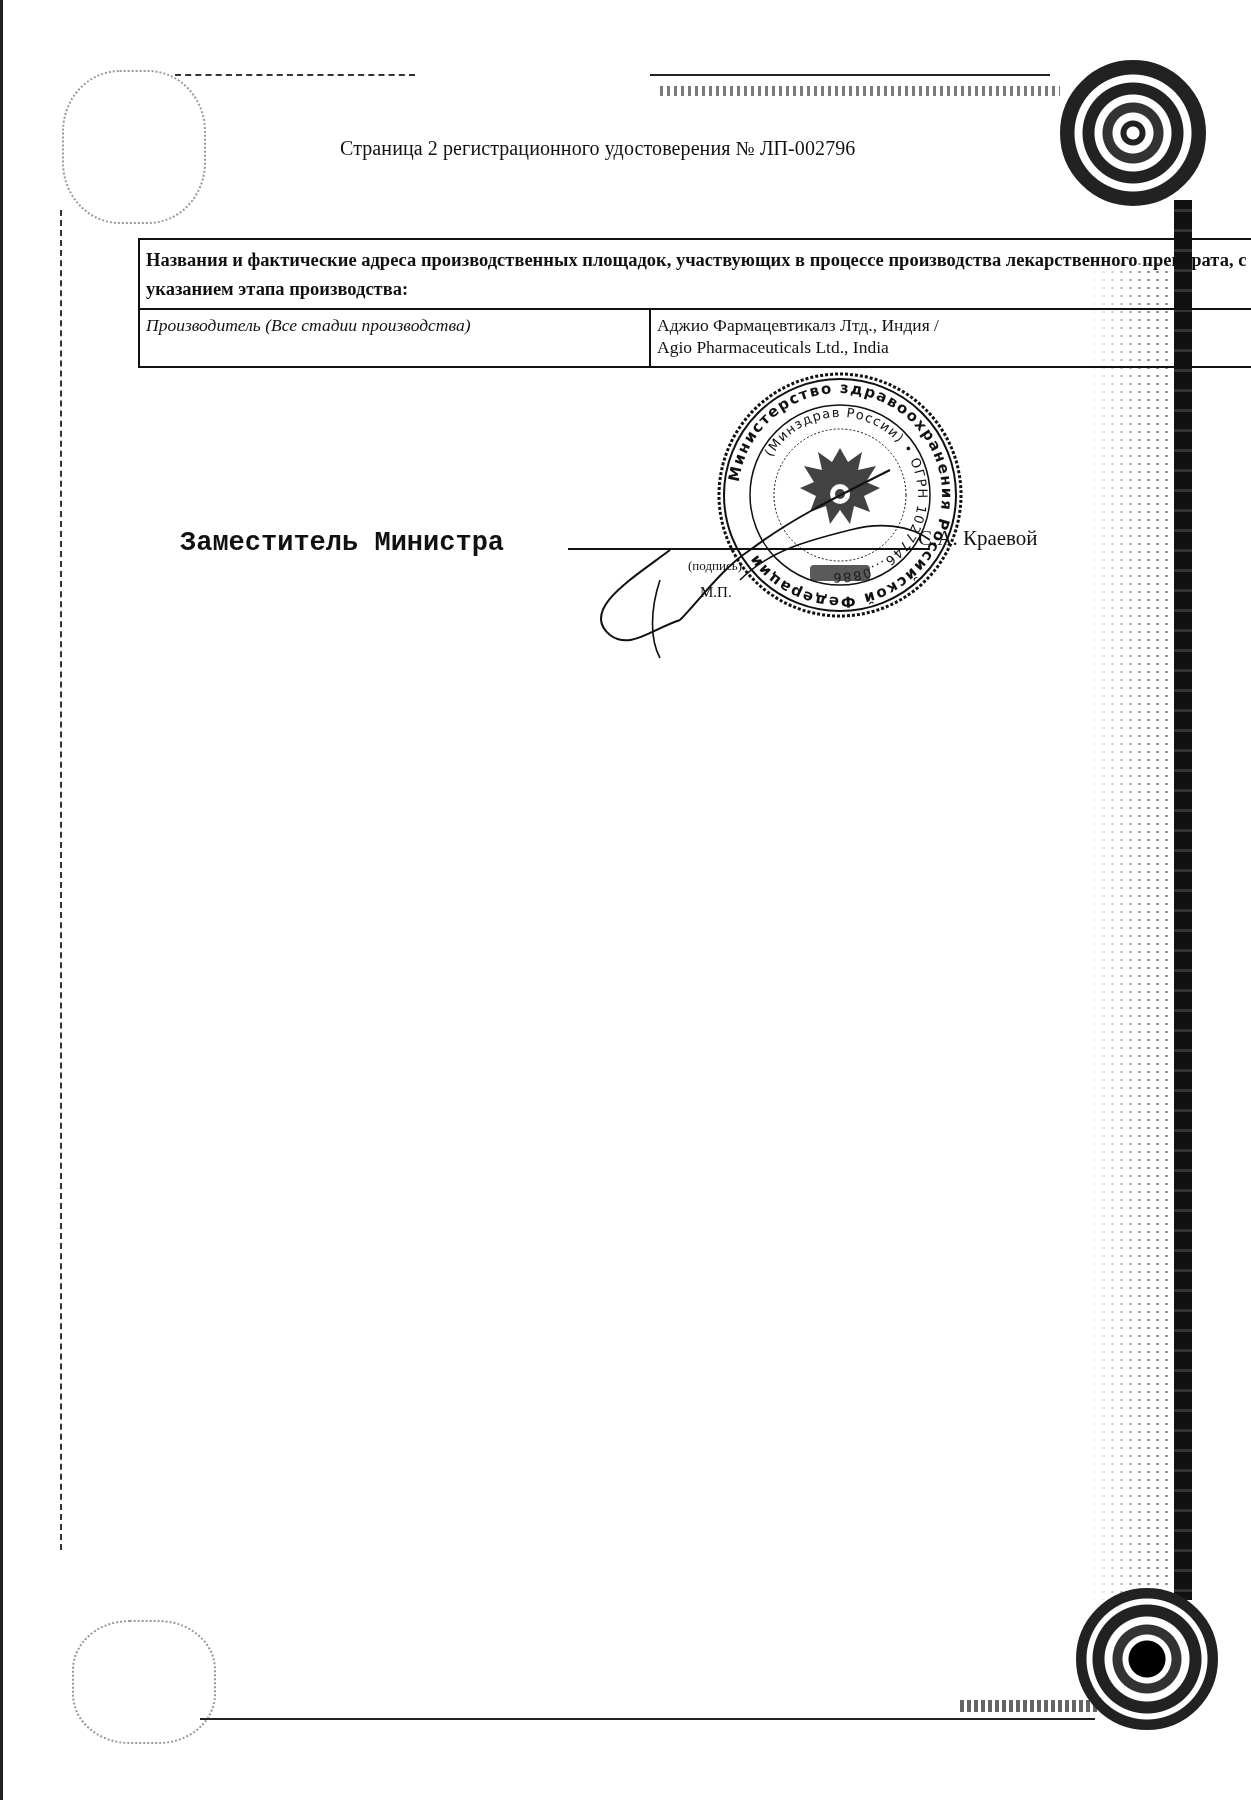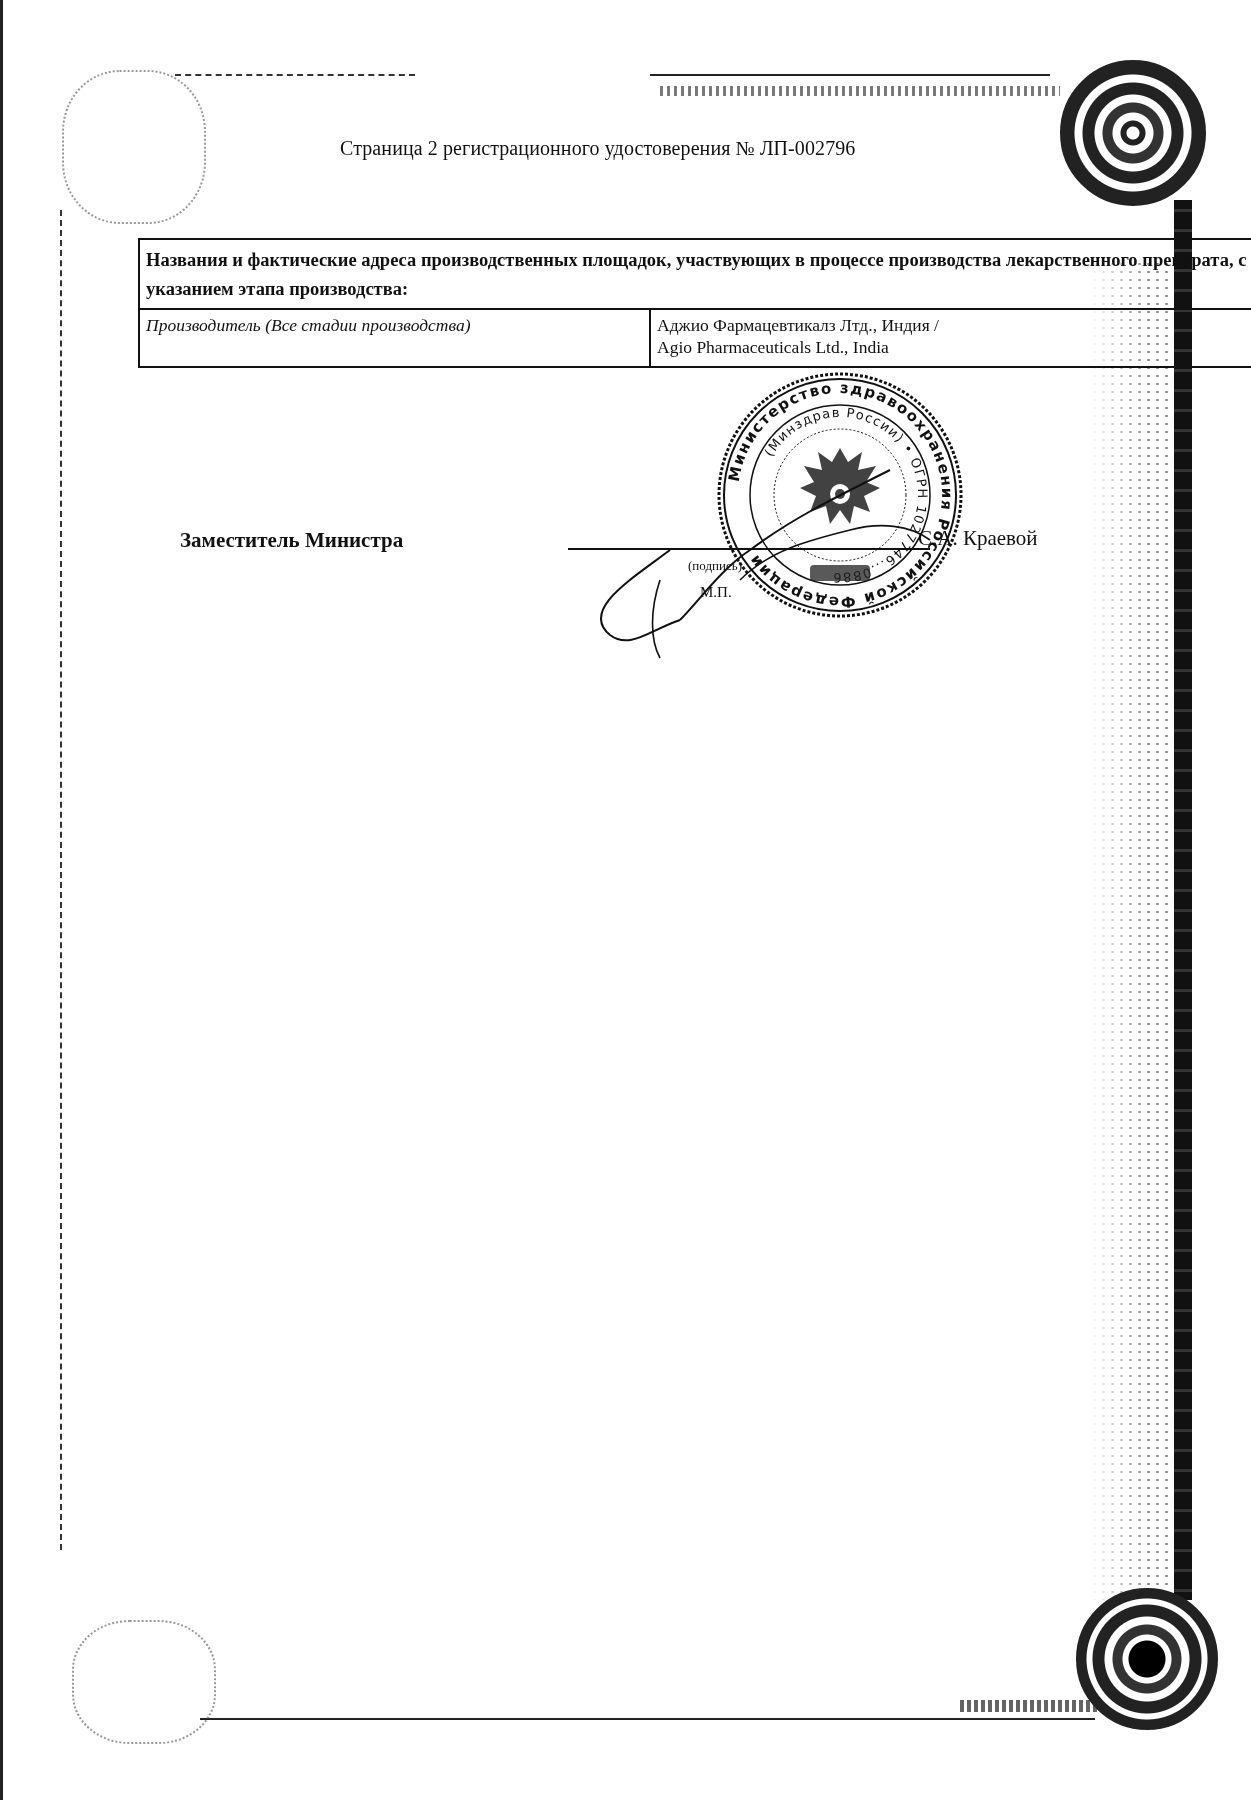--- a/index.html
+++ b/index.html
@@ -45,21 +45,21 @@
   .page-header { position: absolute; left: 340px; top: 137px; font-size: 20px; letter-spacing: .1px; }
 
   .reg-table { position: absolute; left: 138px; top: 238px; width: 1168px;
                border-collapse: collapse; font-size: 17.5px; }
   .reg-table td { border: 2px solid #111; padding: 4px 6px; vertical-align: top; }
   .reg-table .head-cell { font-weight: bold; font-size: 18.5px; line-height: 29px; height: 58px; padding-top: 6px; }
   .reg-table .role-cell { font-style: italic; width: 497px; height: 48px; line-height: 22px; }
   .reg-table .mfr-cell { line-height: 22px; }
   .reg-table .addr-cell { height: 30px; line-height: 24px; }
 
-  .sig-title { position: absolute; left: 180px; top: 528px; font-size: 21px; font-weight: bold; }
+  .sig-title { position: absolute; left: 180px; top: 528px; font-size: 27px; font-weight: bold; font-family: Liberation Mono, monospace; }
   .sig-line { position: absolute; left: 568px; top: 548px; width: 362px; height: 2px; background: #111; }
   .sig-caption { position: absolute; left: 688px; top: 558px; font-size: 13px; }
   .stamp-place { position: absolute; left: 700px; top: 584px; font-size: 15px; }
   .sig-name { position: absolute; left: 918px; top: 526px; font-size: 21px; font-weight: normal; }
 
   .signature-stroke { position: absolute; left: 590px; top: 430px; width: 360px; height: 230px; }
 
   .seal { position: absolute; left: 715px; top: 370px; width: 250px; height: 250px; }
 </style>
 </head>

